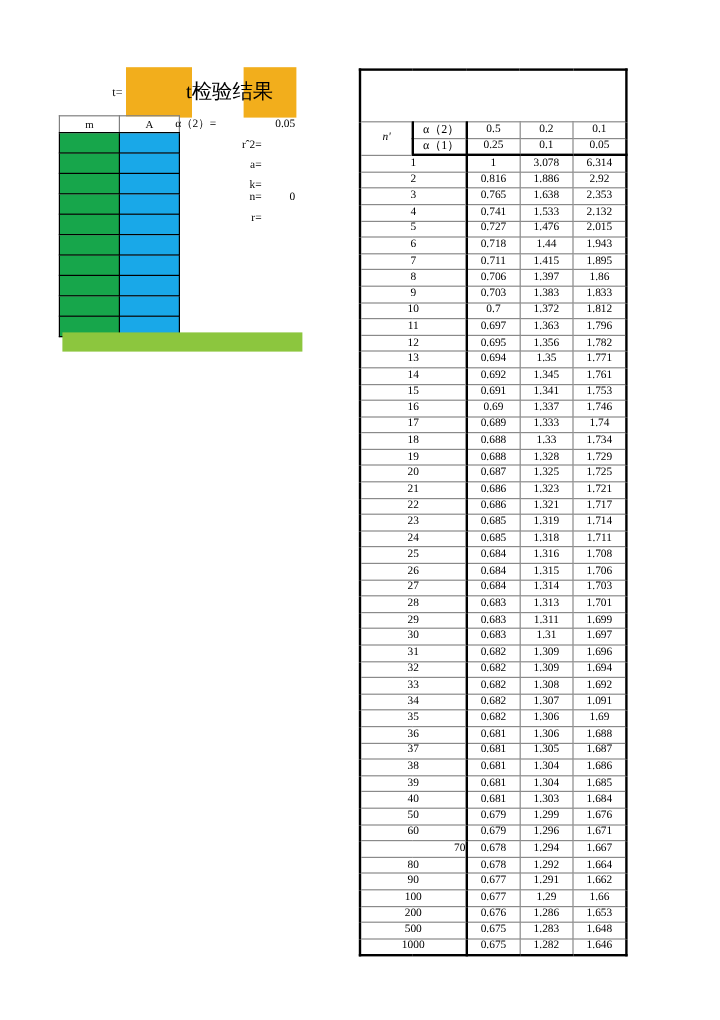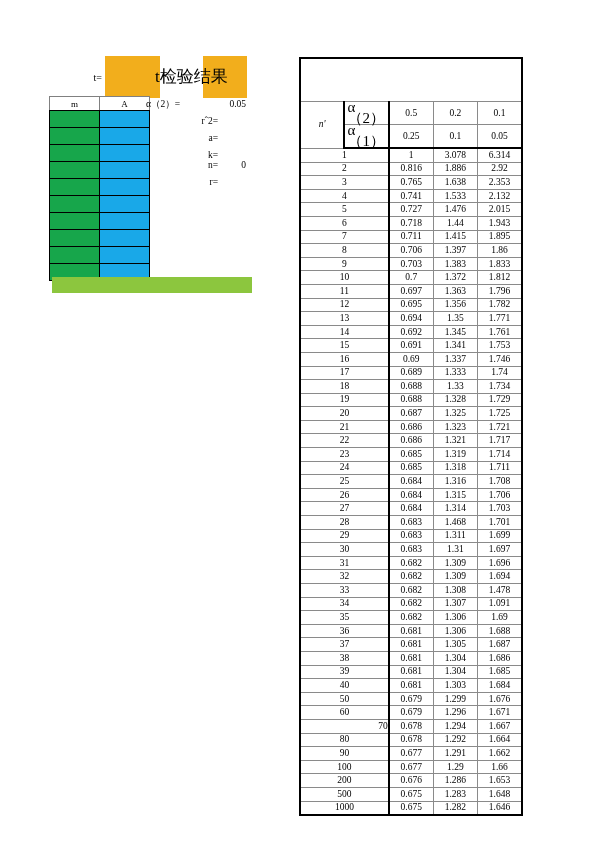--- a/index.html
+++ b/index.html
@@ -147,24 +147,24 @@
     height: 42px;
     border-top: 2px solid #000000;
     border-bottom: 1px solid #8a8a8a;
   }
   #t-dist-table tr.hdr td {
     font-weight: normal;
   }
   #t-dist-table td.col-n  { width: 42px; }
   #t-dist-table td.col-v  { width: 60px; }
   #t-dist-table td.alpha-cell {
-    text-align: left;
+    text-align: center;
     padding-left: 2px;
     font-weight: bold;
-    font-size: 15px;
+    font-size: 10px;
     border-left: 2px solid #000000;
     border-right: 2px solid #000000;
     margin-top: 20px;
   }
   #t-dist-table td.n-head {
     border-right: 2px solid #000000;
     font-style: italic;
   }
   #t-dist-table tr.hdr-bottom td { border-bottom: 2px solid #000000; }
   #t-dist-table tr.last-row td   { border-bottom: 2px solid #000000; }
@@ -422,21 +422,21 @@
         </tr>
         <tr>
           <td colspan="2" class="outer-left sep-left" style="border-right: 2px solid rgb(0, 0, 0);">27</td>
           <td class="col-v">0.684</td>
           <td class="col-v">1.314</td>
           <td class="col-v outer-right">1.703</td>
         </tr>
         <tr>
           <td colspan="2" class="outer-left sep-left" style="border-right: 2px solid rgb(0, 0, 0);">28</td>
           <td class="col-v">0.683</td>
-          <td class="col-v">1.468</td>
+          <td class="col-v">1.313</td>
           <td class="col-v outer-right">1.701</td>
         </tr>
         <tr>
           <td colspan="2" class="outer-left sep-left" style="border-right: 2px solid rgb(0, 0, 0);">29</td>
           <td class="col-v">0.683</td>
           <td class="col-v">1.311</td>
           <td class="col-v outer-right">1.699</td>
         </tr>
         <tr>
           <td colspan="2" class="outer-left sep-left" style="border-right: 2px solid rgb(0, 0, 0);">30</td>
@@ -453,21 +453,21 @@
         <tr>
           <td colspan="2" class="outer-left sep-left" style="border-right: 2px solid rgb(0, 0, 0);">32</td>
           <td class="col-v">0.682</td>
           <td class="col-v">1.309</td>
           <td class="col-v outer-right">1.694</td>
         </tr>
         <tr>
           <td colspan="2" class="outer-left sep-left" style="border-right: 2px solid rgb(0, 0, 0);">33</td>
           <td class="col-v">0.682</td>
           <td class="col-v">1.308</td>
-          <td class="col-v outer-right">1.478</td>
+          <td class="col-v outer-right">1.692</td>
         </tr>
         <tr>
           <td colspan="2" class="outer-left sep-left" style="border-right: 2px solid rgb(0, 0, 0);">34</td>
           <td class="col-v">0.682</td>
           <td class="col-v">1.307</td>
           <td class="col-v outer-right">1.091</td>
         </tr>
         <tr>
           <td colspan="2" class="outer-left sep-left" style="border-right: 2px solid rgb(0, 0, 0);">35</td>
           <td class="col-v">0.682</td>

